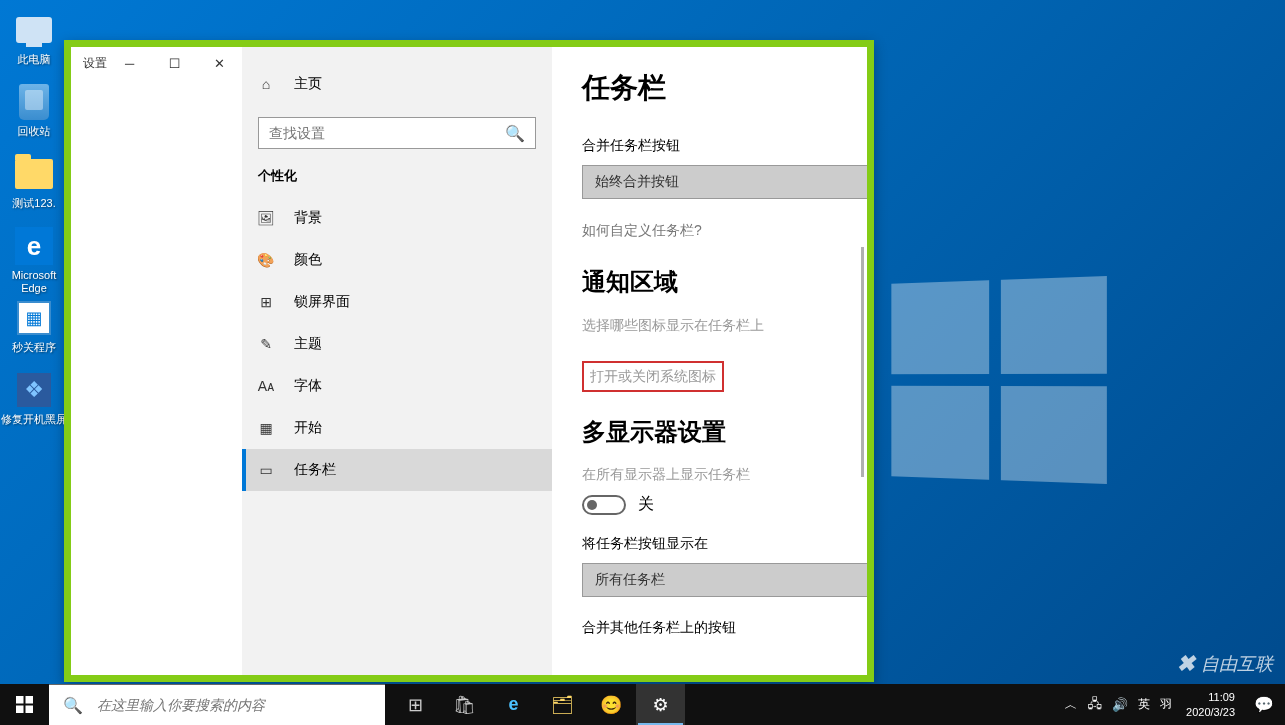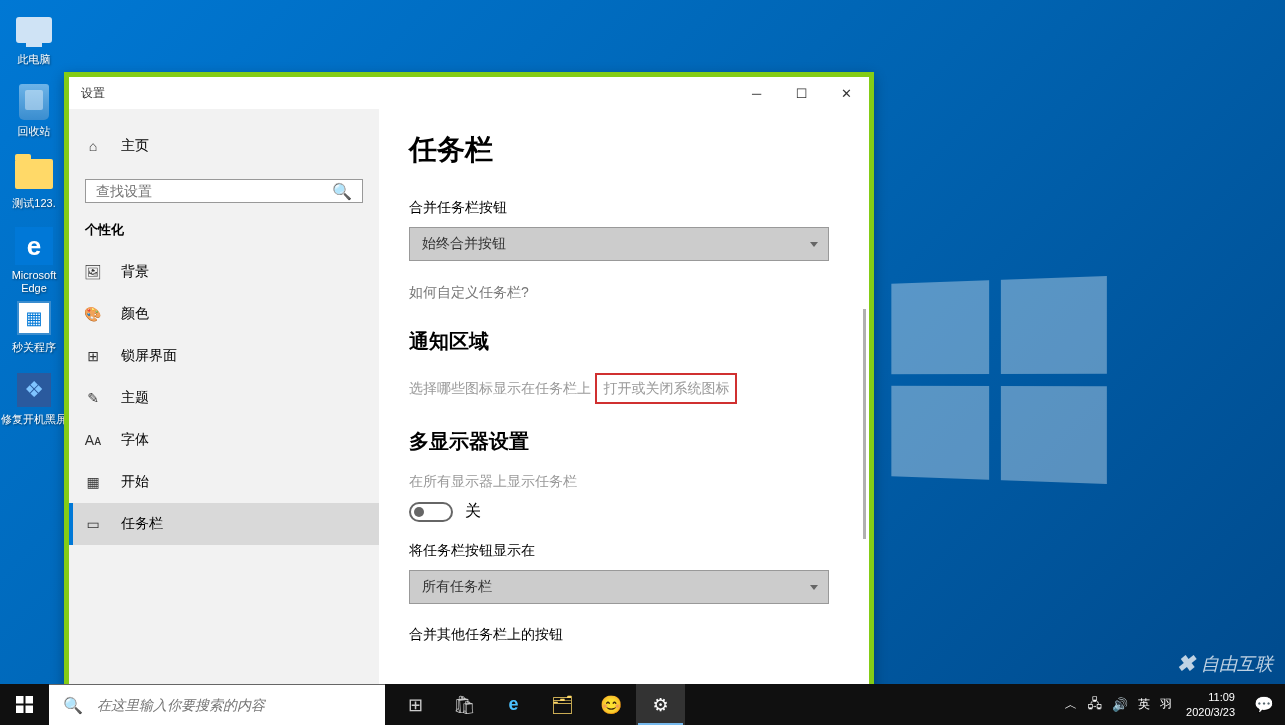--- a/index.html
+++ b/index.html
@@ -18,47 +18,47 @@
 .ico-folder::before { content: ''; position: absolute; top: -5px; left: 0; width: 16px; height: 6px; background: #ffd968; border-radius: 2px 2px 0 0; }
 .ico-edge { width: 38px; height: 38px; background: #0078d7; display: flex; align-items: center; justify-content: center; color: #fff; font-size: 26px; font-weight: bold; }
 .ico-app { width: 34px; height: 34px; background: #fff; border: 2px solid #3a8dcf; display: flex; align-items: center; justify-content: center; color: #0078d7; font-size: 18px; }
 .ico-repair { width: 34px; height: 34px; background: #2a5a9e; display: flex; align-items: center; justify-content: center; color: #7fc4ff; font-size: 22px; }
 
 
 .win-logo { position: absolute; right: 180px; top: 280px; width: 220px; height: 200px; transform: perspective(600px) rotateY(-12deg); display: grid; grid-template-columns: 1fr 1fr; grid-template-rows: 1fr 1fr; gap: 12px; opacity: .35; }
 .win-logo > div { background: #fff; }
 
 
-.settings-window { position: absolute; left: 64px; top: 40px; width: 810px; height: 642px; background: #fff; border: 5px solid #84cc16; display: flex; flex-direction: column; box-shadow: 0 4px 12px rgba(0,0,0,.3); margin-top: 32px; }
+.settings-window { position: absolute; left: 64px; top: 40px; width: 810px; height: 642px; background: #fff; border: 7px solid #84cc16; display: flex; flex-direction: row; box-shadow: 0 4px 12px rgba(0,0,0,.3); }
 .titlebar { height: 32px; display: flex; align-items: center; padding-left: 12px; }
 .titlebar .t-title { font-size: 12px; color: #333; flex: 1; }
 .titlebar .tb-btn { width: 45px; height: 32px; display: flex; align-items: center; justify-content: center; font-size: 13px; color: #333; }
 
 .settings-body { flex: 1; display: flex; overflow: hidden; }
 
 
 .sidebar { width: 310px; background: #f2f2f2; display: flex; flex-direction: column; padding-top: 18px; }
 .nav-home { display: flex; align-items: center; gap: 20px; padding: 10px 16px; font-size: 14px; color: #000; }
-.search-box { margin: 14px 16px 18px; height: 24px; border: 1px solid #999; background: #fff; display: flex; align-items: center; padding: 0 10px; }
+.search-box { margin: 14px 16px 18px; height: 32px; border: 1px solid #999; background: #fff; display: flex; align-items: center; padding: 0 10px; }
 .search-box input { border: none; outline: none; flex: 1; font-size: 14px; background: transparent; color: #666; }
 .cat-title { padding: 0 16px 12px; font-size: 13px; font-weight: 600; color: #000; }
 .nav-list { display: flex; flex-direction: column; }
 .nav-item { display: flex; align-items: center; gap: 20px; padding: 12px 16px; font-size: 14px; color: #000; position: relative; }
 .nav-item.active { background: #d9d9d9; }
 .nav-item.active::before { content: ''; position: absolute; left: 0; top: 0; bottom: 0; width: 4px; background: #0078d7; }
 .nav-icon { width: 16px; height: 16px; display: flex; align-items: center; justify-content: center; font-size: 14px; color: #333; }
 
 
 .content { flex: 1; padding: 22px 30px 0; overflow: hidden; position: relative; color: #000; }
 .content h1 { font-size: 28px; font-weight: 600; margin-bottom: 30px; }
 .content .label { font-size: 14px; margin-bottom: 10px; }
 .dropdown { width: 420px; height: 34px; background: #ccc; border: 1px solid #999; display: flex; align-items: center; padding: 0 12px; font-size: 14px; color: #333; margin-bottom: 22px; position: relative; }
 .dropdown::after { content: ''; position: absolute; right: 10px; width: 0; height: 0; border-left: 4px solid transparent; border-right: 4px solid transparent; border-top: 5px solid #666; }
 .link-muted { color: #999; font-size: 14px; display: inline-block; margin-bottom: 26px; }
-.section-title { font-size: 20px; font-weight: 600; margin-bottom: 18px; font-family: Liberation Serif, serif; }
+.section-title { font-size: 24px; font-weight: 600; margin-bottom: 18px; font-family: Liberation Serif, serif; }
 .highlight-box { border: 2px solid #d03030; padding: 4px 6px; display: inline-block; margin-bottom: 24px; }
 .toggle-row { display: flex; align-items: center; gap: 12px; margin: 10px 0 20px; }
 .toggle { width: 44px; height: 20px; border: 2px solid #666; border-radius: 10px; position: relative; }
 .toggle::after { content: ''; position: absolute; width: 10px; height: 10px; background: #666; border-radius: 50%; top: 3px; left: 3px; }
 .scroll-indicator { position: absolute; right: 3px; top: 200px; width: 3px; height: 230px; background: #b0b0b0; }
 
 
 .taskbar { position: absolute; bottom: 0; left: 0; right: 0; height: 41px; background: #101010; display: flex; align-items: stretch; color: #fff; }
 .tb-start { width: 49px; display: flex; align-items: center; justify-content: center; }
 .tb-start svg { width: 17px; height: 17px; }

